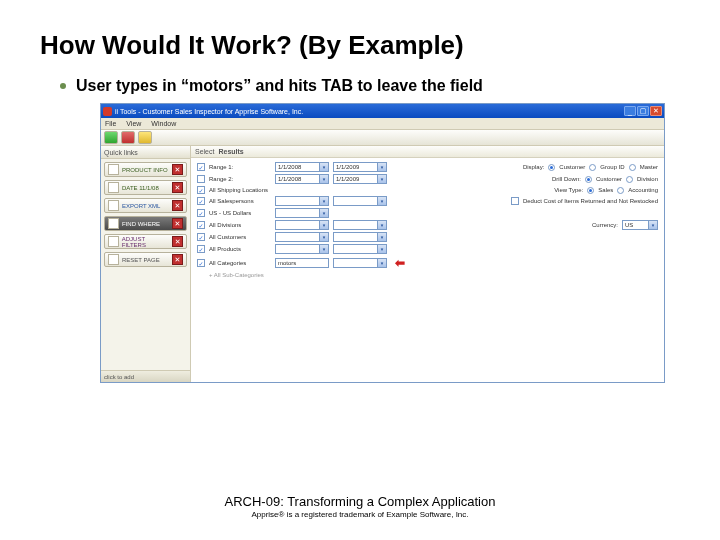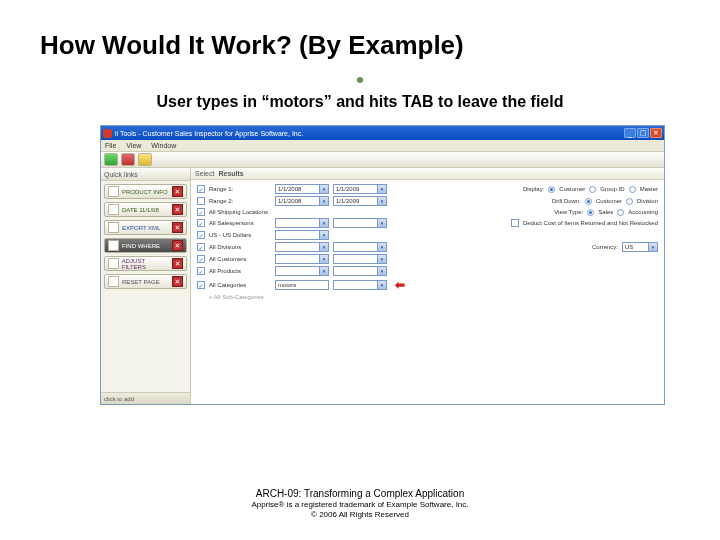--- a/index.html
+++ b/index.html
@@ -1,19 +1,19 @@
 <!DOCTYPE html>
 <html><head>
 <meta charset="utf-8">
 <style>
   * { box-sizing: border-box; margin: 0; padding: 0; }
   body { width: 720px; height: 540px; background: #fff; font-family: Arial, sans-serif; position: relative; }
   .slide { width: 100%; height: 100%; padding: 30px 60px 20px 40px; display: flex; flex-direction: column; }
   .title { font-size: 26px; font-weight: bold; color: #000; margin-bottom: 16px; }
-  .bullet-row { display: flex; align-items: center; gap: 10px; margin-bottom: 10px; padding-left: 20px; flex-direction: column; }
+  .bullet-row { display: flex; align-items: center; gap: 10px; margin-bottom: 4px; padding-left: 20px; }
   .bullet-dot { width: 6px; height: 6px; border-radius: 50%; background: #6b8e4e; }
   .bullet-text { font-size: 16px; font-weight: bold; color: #000; }
   .app-shot { width: 565px; height: 280px; margin: 4px 0 0 60px; border: 1px solid #7a9bc7; background: #ece9d8; display: flex; flex-direction: column; font-size: 7px; }
   .titlebar { height: 14px; background: linear-gradient(#2a6bd8,#0a4bc0); display: flex; align-items: center; justify-content: space-between; padding: 0 2px; color: #fff; }
   .titlebar-left { display: flex; align-items: center; gap: 3px; }
   .t-icon { width: 9px; height: 9px; background: #d43a2a; border-radius: 2px; }
   .titlebar-controls { display: flex; gap: 1px; }
   .tc-btn { width: 12px; height: 10px; background: #3b7de0; border: 1px solid #7aa8f0; border-radius: 1px; display:flex; align-items:center; justify-content:center; color:#fff; font-size:7px;}
   .tc-close { background: #d74b2e; border-color: #e88c78; }
   .menubar { height: 12px; background: #ece9d8; display: flex; align-items: center; gap: 10px; padding: 0 4px; font-size: 7px; color: #333; border-bottom: 1px solid #cfcab3; }
@@ -43,21 +43,21 @@
   .lbl { min-width: 62px; }
   .dd { width: 54px; height: 10px; border:1px solid #7a9bc7; background:#fff; display:flex; align-items:center; justify-content:flex-end;}
   .dd .arr { width:9px; height:100%; background:linear-gradient(#d7e3f5,#a9c3ea); border-left:1px solid #7a9bc7; display:flex; align-items:center; justify-content:center; color:#2a56a0; font-size:5px;}
   .tf { height:10px; border:1px solid #7a9bc7; background:#fff; padding:0 2px; display:flex; align-items:center; font-size:6px;}
   .right-col { margin-left:auto; display:flex; align-items:center; gap:4px; font-size:6px; color:#333;}
   .radio { width:7px; height:7px; border:1px solid #7a9bc7; border-radius:50%; background:#fff; display:inline-flex; align-items:center; justify-content:center;}
   .radio.sel::after { content:""; width:3px; height:3px; border-radius:50%; background:#2a6bd8;}
   .red-arrow { color:#d02020; font-size:12px; font-weight:bold; margin-left: 4px;}
   .dim { color:#999; }
   .footer { position:absolute; bottom: 20px; left:0; right:0; text-align:center; font-size:9px; color:#000; line-height:1.25;}
-  .footer .l1 { font-size: 10px; }
+  .footer .l1 { font-size: 13px; }
   .footer .small { font-size: 8px; }
 </style>
 </head>
 <body>
 
 <div class="slide">
   <div class="title">How Would It Work? (By Example)</div>
   <div class="bullet-row">
     <div class="bullet-dot"></div>
     <div class="bullet-text">User types in “motors” and hits TAB to leave the field</div>
@@ -253,14 +253,13 @@
           </div>
         </div>
       </div>
     </div>
   </div>
 </div>
 
 <div class="footer">
   <div class="l1">ARCH-09:  Transforming a Complex Application</div>
   <div class="small">Apprise® is a registered trademark of Example Software, Inc.</div>
-  <div class="small">© 2006 All Rights Reserved</div>
 </div>
 
 </body></html>

